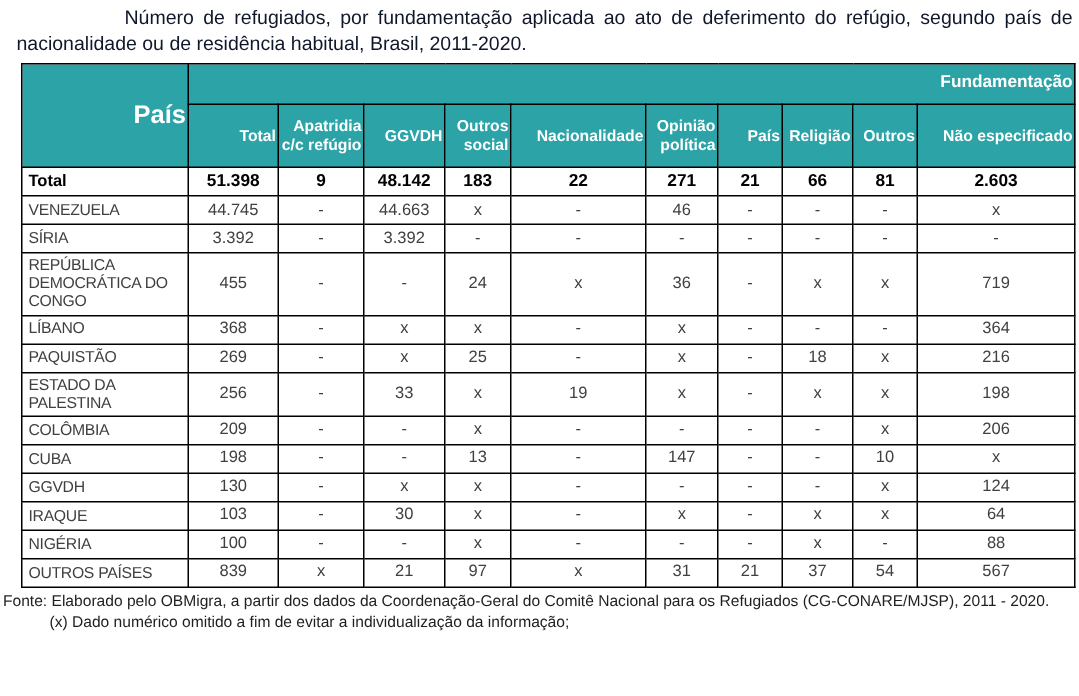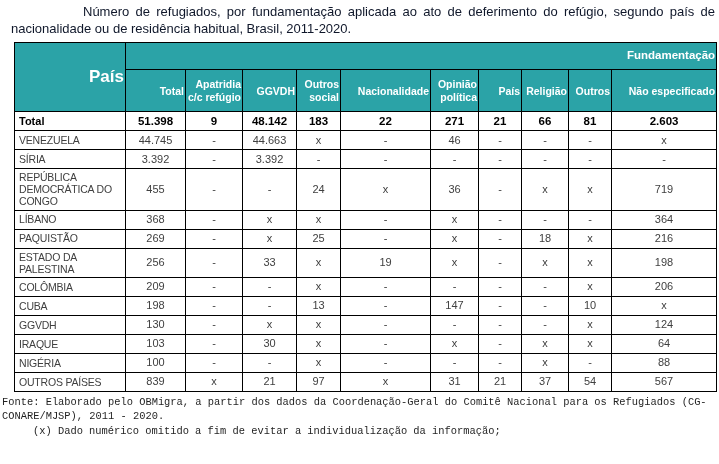--- a/index.html
+++ b/index.html
@@ -65,21 +65,20 @@
     color: #000000;
     font-size: 11.5px;
   }
   tbody tr.total td.label { font-size: 11px; letter-spacing: 0; }
 
   .footnotes {
     margin: 3px 2px 0 2px;
     font-size: 10.4px;
     color: #1f1f1f;
     line-height: 1.4;
-    font-family: Liberation Mono, monospace;
   }
   .footnotes p { margin: 0; }
   .footnotes p.indent { padding-left: 31px; }
 </style>
 </head>
 <body>
 
 <div class="page">
 
   <p class="title">Número de refugiados, por fundamentação aplicada ao ato de deferimento do refúgio, segundo país de nacionalidade ou de residência habitual, Brasil, 2011-2020.</p>

